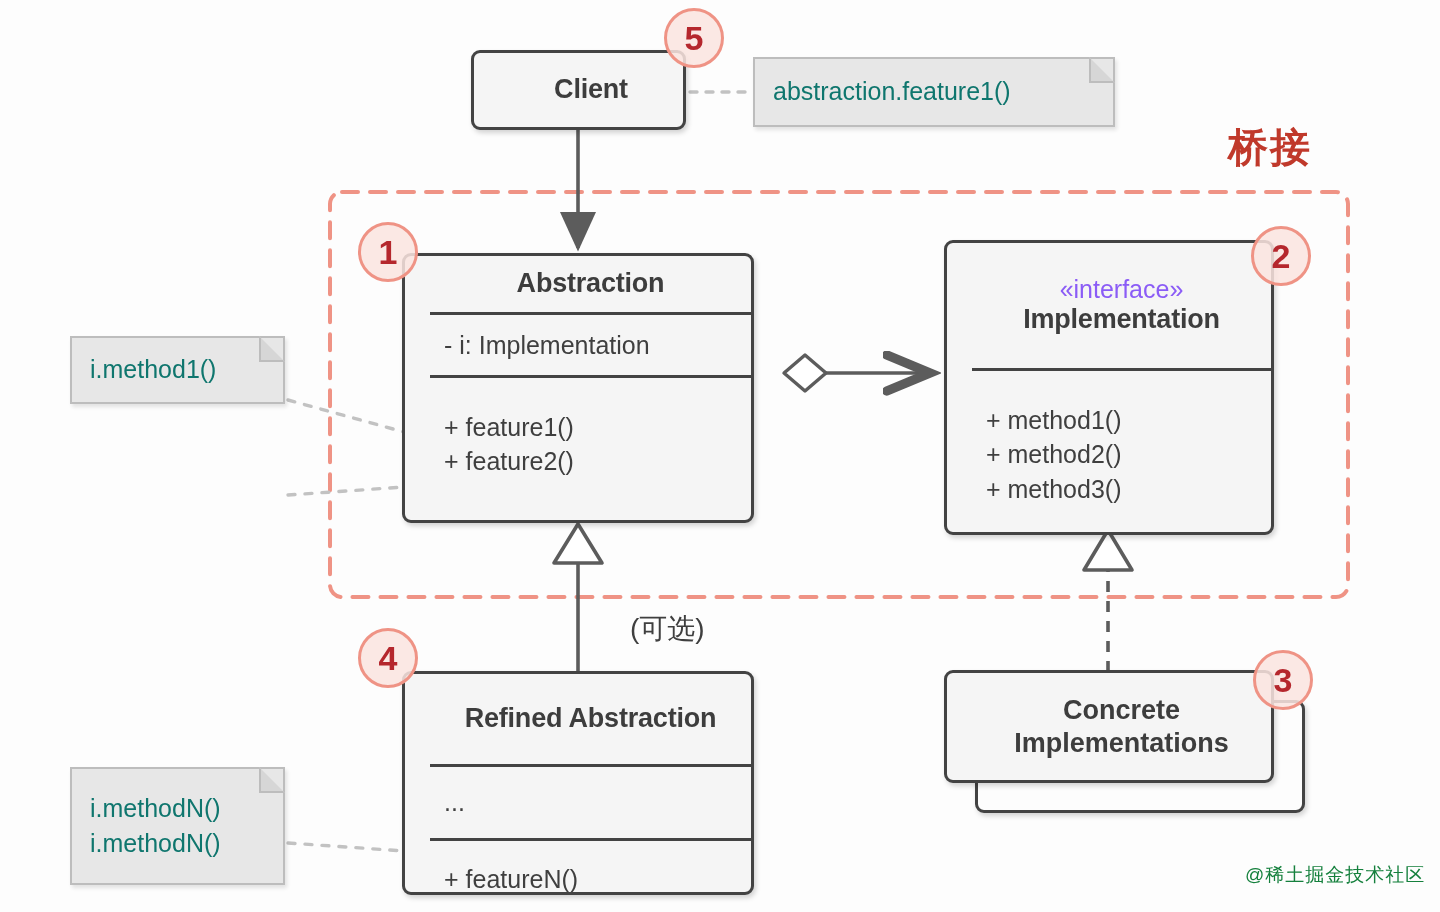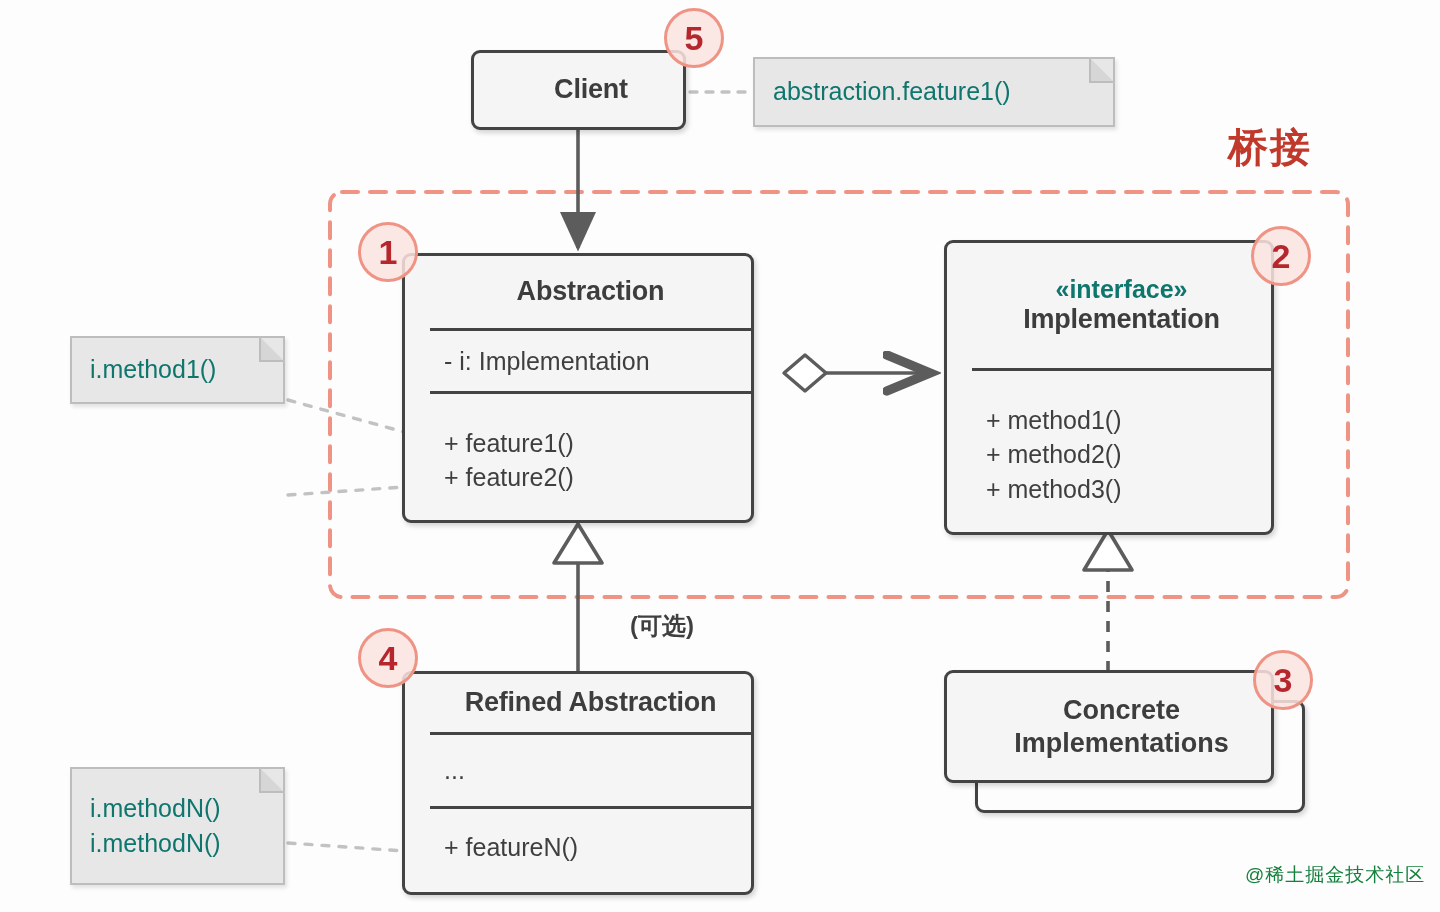--- a/index.html
+++ b/index.html
@@ -51,23 +51,23 @@
   .uml-title {
     font-weight: bold;
     font-size: 27px;
     color: #3d3d3d;
     text-align: center;
     line-height: 1.16;
     letter-spacing: -0.2px;
   }
   .uml-stereotype {
     font-size: 25px;
-    color: #0f766e;
+    color: #8b5cf6;
     text-align: center;
-    font-weight: bold;
+    font-weight: normal;
     line-height: 1.1;
   }
   .uml-member {
     font-size: 25px;
     color: #3f3f3f;
     text-align: left;
     line-height: 1.38;
     white-space: nowrap;
   }
   .uml-plain {
@@ -140,23 +140,22 @@
   .label-bridge {
     position: absolute;
     font-size: 40px;
     font-weight: bold;
     color: #c0392b;
     letter-spacing: 2px;
     font-family: Liberation Serif, serif;
   }
   .label-optional {
     position: absolute;
-    font-size: 24px;
+    font-size: 28px;
     color: #3f3f3f;
-    font-weight: bold;
   }
   .watermark {
     position: absolute;
     font-size: 19px;
     color: #15803d;
     letter-spacing: 1px;
   }
 </style>
 </head>
 <body>
@@ -205,21 +204,21 @@
       <div class="uml-title">Client</div>
     </div>
   </div>
 
   <div class="note" style="left:753px; top:57px; width:362px; height:70px;">
     <span class="note-fold"></span>
     <div class="note-line">abstraction.feature1()</div>
   </div>
 
   <div class="uml-box" style="left:402px; top:253px; width:352px; height:270px;">
-    <div class="uml-compartment" style="height:72px;align-items:center;">
+    <div class="uml-compartment" style="height:56px;align-items:center;">
       <div class="uml-title">Abstraction</div>
     </div>
     <div class="uml-compartment" style="height:63px;">
       <div class="uml-member">- i: Implementation</div>
     </div>
     <div class="uml-compartment" style="height:135px;">
       <div class="uml-member">+ feature1()</div>
       <div class="uml-member">+ feature2()</div>
     </div>
   </div>
@@ -230,21 +229,21 @@
       <div class="uml-title">Implementation</div>
     </div>
     <div class="uml-compartment" style="height:170px;">
       <div class="uml-member">+ method1()</div>
       <div class="uml-member">+ method2()</div>
       <div class="uml-member">+ method3()</div>
     </div>
   </div>
 
   <div class="uml-box" style="left:402px; top:671px; width:352px; height:224px;">
-    <div class="uml-compartment" style="height:58px;">
+    <div class="uml-compartment" style="height:90px;">
       <div class="uml-title">Refined Abstraction</div>
     </div>
     <div class="uml-compartment" style="height:74px;">
       <div class="uml-member">...</div>
     </div>
     <div class="uml-compartment" style="height:80px;">
       <div class="uml-member">+ featureN()</div>
     </div>
   </div>
 

